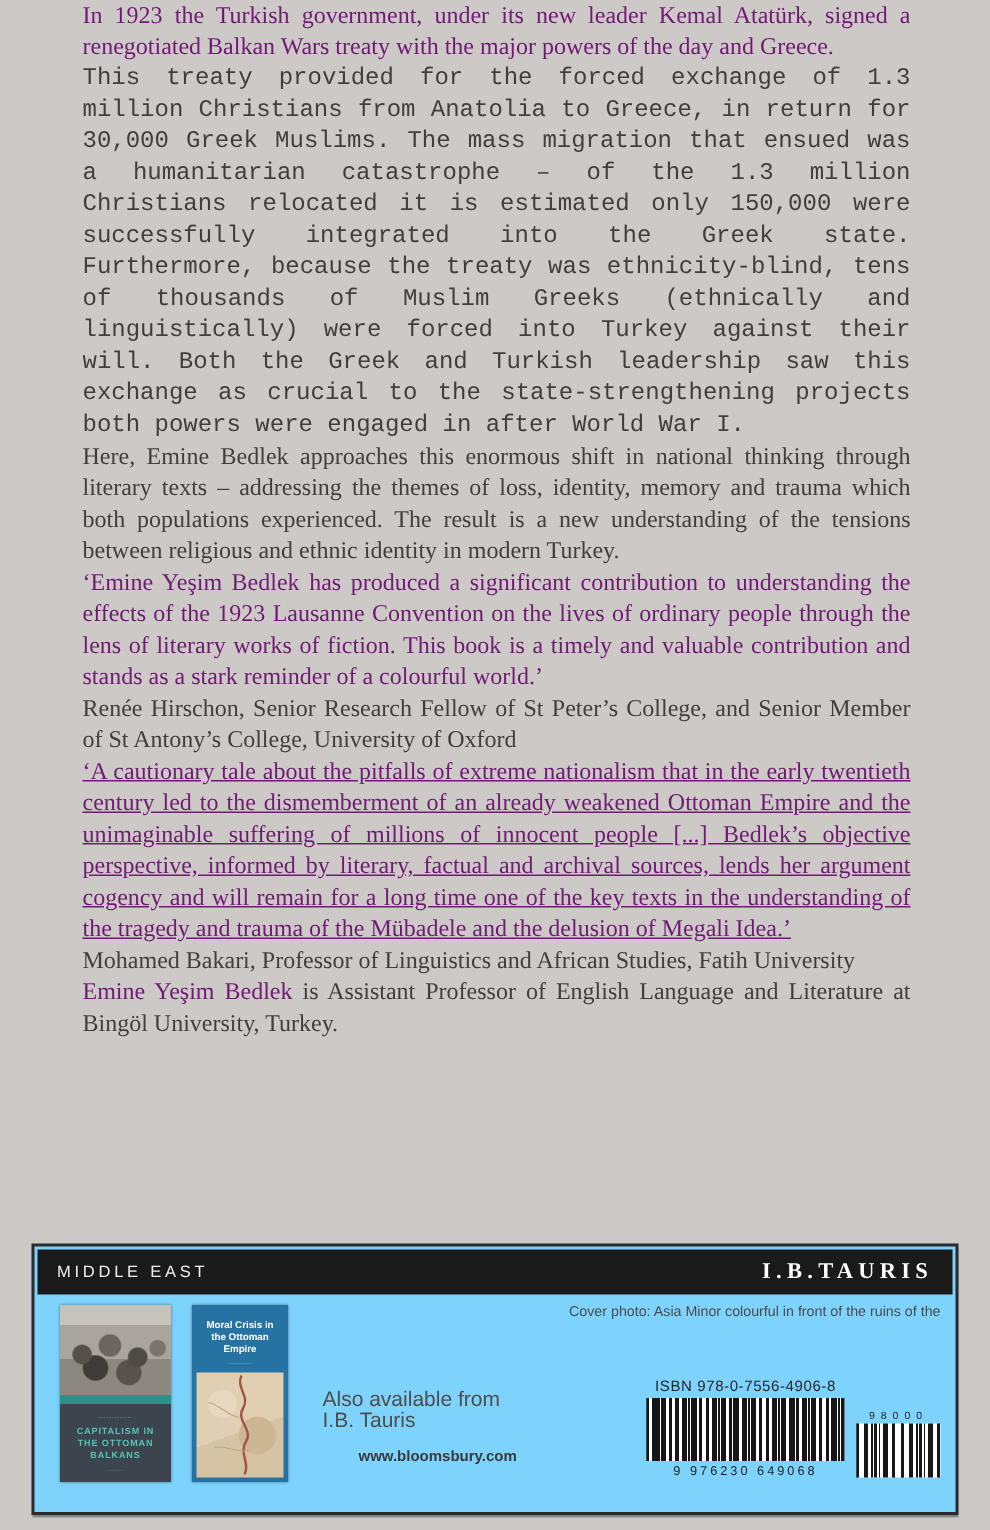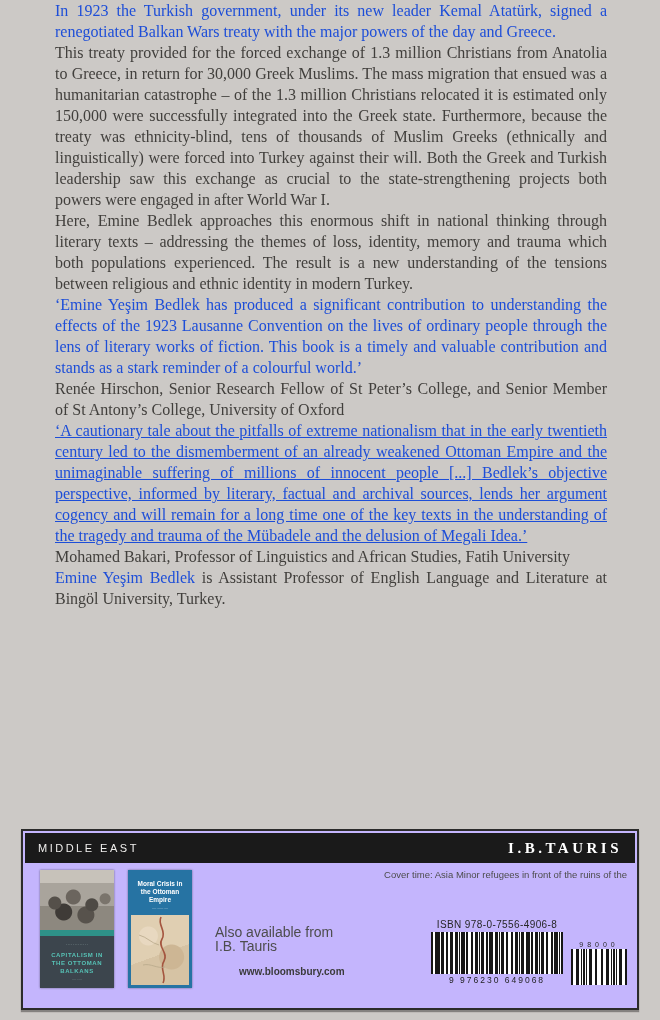--- a/index.html
+++ b/index.html
@@ -5,34 +5,34 @@
   html,body { margin:0; padding:0; }
   body {
     width:660px; height:1020px;
     background:#ccc9c6;
     font-family:"Liberation Serif", serif;
     position:relative;
     overflow:hidden;
   }
   .content { position:absolute; left:55px; width:552px; top:0; }
   .content p { margin:0; font-size:16px; line-height:21px; text-align:justify; }
-  .gold { color:#1d4ed8; }
+  .gold { color:#701a75; }
   .dark { color:#413f3c; }
   .mt-intro  { margin-top:86px; }
-  .mt-p1     { margin-top:17px; }
+  .mt-p1     { margin-top:17px;font-family:Liberation Mono, monospace; }
   .mt-p2     { margin-top:12px; }
   .mt-q1     { margin-top:20px; }
   .mt-attr   { margin-top:2px; }
   .mt-q2     { margin-top:16px;text-decoration:underline; }
   .mt-bio    { margin-top:34px; }
 
   
   .footer {
     position:absolute; left:21px; top:829px; width:618px; height:181px;
-    background:#c4b5fd;
+    background:#7dd3fc;
     border:2px solid #2b2b2b; box-sizing:border-box;
     box-shadow:0 2px 1px rgba(60,58,55,.5);
     font-family:"Liberation Sans", sans-serif;
   }
   .footer-bar {
     height:30px; margin:2px 2px 0; background:#1a1a1a;
     display:flex; align-items:center; justify-content:space-between;
     padding:0 13px;
   }
   .series-label {
@@ -151,21 +151,21 @@
       </div>
     </div>
 
     <div class="also-block">
       <div>Also available from</div>
       <div>I.B. Tauris</div>
     </div>
     <div class="website">www.bloomsbury.com</div>
 
     <div class="credits">
-      <div>Cover time: Asia Minor refugees in front of the ruins of the</div>
+      <div>Cover photo: Asia Minor colourful in front of the ruins of the</div>
     </div>
 
     <div class="barcode-area">
       <div class="barcode-main">
         <div class="isbn-label">ISBN 978-0-7556-4906-8</div>
         <div class="bars-main"></div>
         <div class="digits-main">9 976230 649068</div>
       </div>
       <div class="barcode-addon">
         <div class="digits-addon">98000</div>

